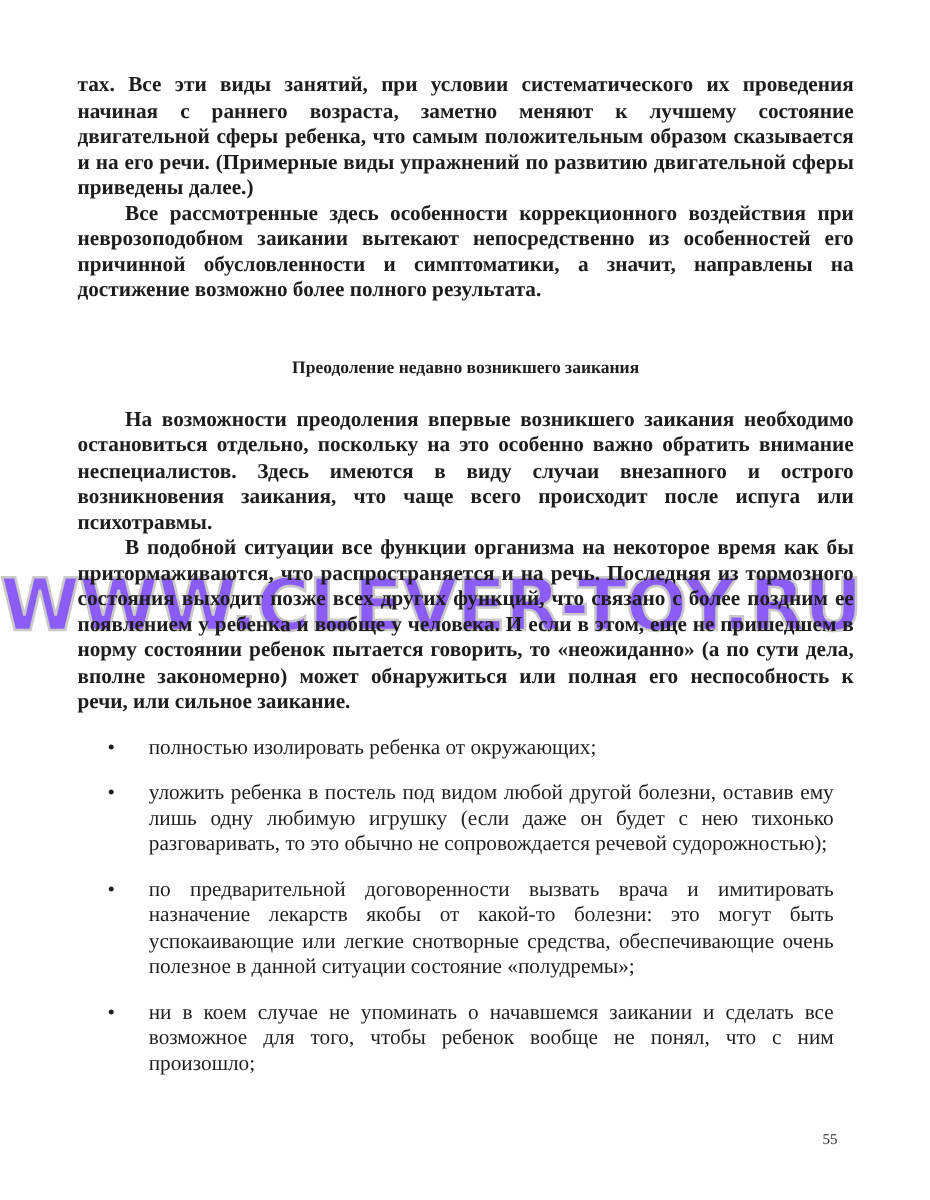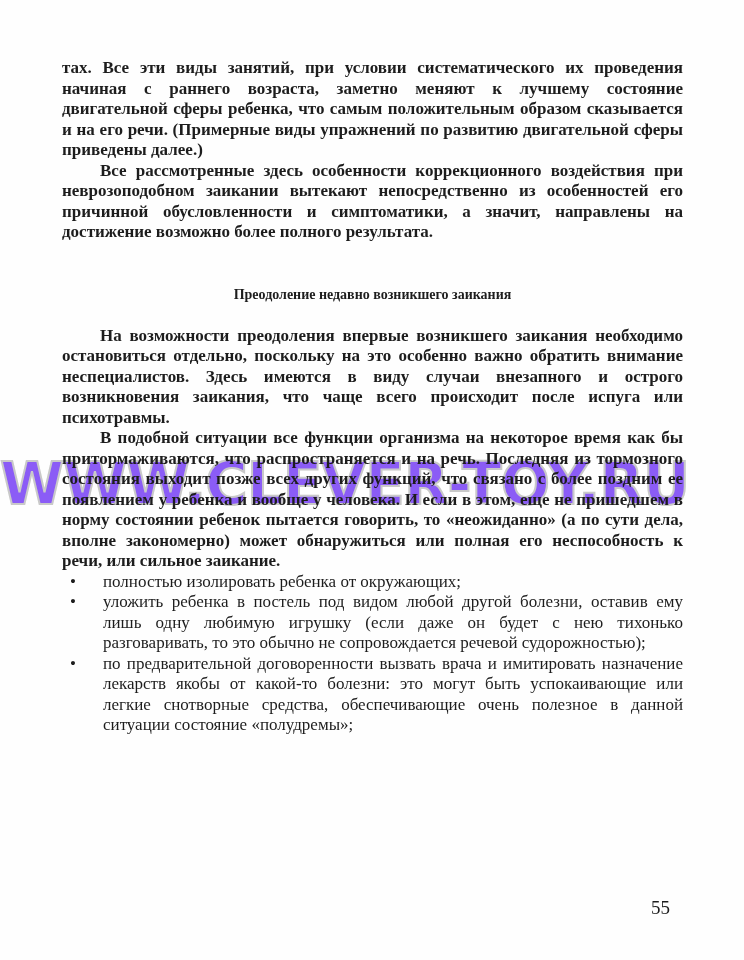--- a/index.html
+++ b/index.html
@@ -60,33 +60,33 @@
     text-indent: 0;
   }
   .bullets {
     list-style: none;
     margin: 0;
     padding: 0;
   }
   .bullets li {
     position: relative;
     padding-left: 41px;
-    margin: 0;
+    margin: 16px;
   }
   .bullets li::before {
     content: "\2022";
     position: absolute;
     left: 8px;
     top: 0;
   }
   .page-number {
     position: absolute;
     right: 74px;
     bottom: 41px;
-    font-size: 19px;
+    font-size: 12px;
     z-index: 1;
   }
 </style>
 </head>
 <body>
 
 <div class="page">
 
   <div class="watermark">WWW.CLEVER-TOY.RU</div>
 
@@ -100,19 +100,20 @@
 
     <p class="para">На возможности преодоления впервые возникшего заикания необходимо остановиться отдельно, поскольку на это особенно важно обратить внимание неспециалистов. Здесь имеются в виду случаи внезапного и острого возникновения заикания, что чаще всего происходит после испуга или психотравмы.</p>
 
     <p class="para">В подобной ситуации все функции организма на некоторое время как бы притормаживаются, что распространяется и на речь. Последняя из тормозного состояния выходит позже всех других функций, что связано с более поздним ее появлением у ребенка и вообще у человека. И если в этом, еще не пришедшем в норму состоянии ребенок пытается говорить, то «неожиданно» (а по сути дела, вполне закономерно) может обнаружиться или полная его неспособность к речи, или сильное заикание.</p>
 
 
     <ul class="bullets">
       <li>полностью изолировать ребенка от окружающих;</li>
       <li>уложить ребенка в постель под видом любой другой болезни, оставив ему лишь одну любимую игрушку (если даже он будет с нею тихонько разговаривать, то это обычно не сопровождается речевой судорожностью);</li>
       <li>по предварительной договоренности вызвать врача и имитировать назначение лекарств якобы от какой-то болезни: это могут быть успокаивающие или легкие снотворные средства, обеспечивающие очень полезное в данной ситуации состояние «полудремы»;</li>
+      <li>ни в коем случае не упоминать о начавшемся заикании и сделать все возможное для того, чтобы ребенок вообще не понял, что с ним произошло;</li>
     </ul>
 
   </div>
 
   <div class="page-number">55</div>
 
 </div>
 
 </body></html>

